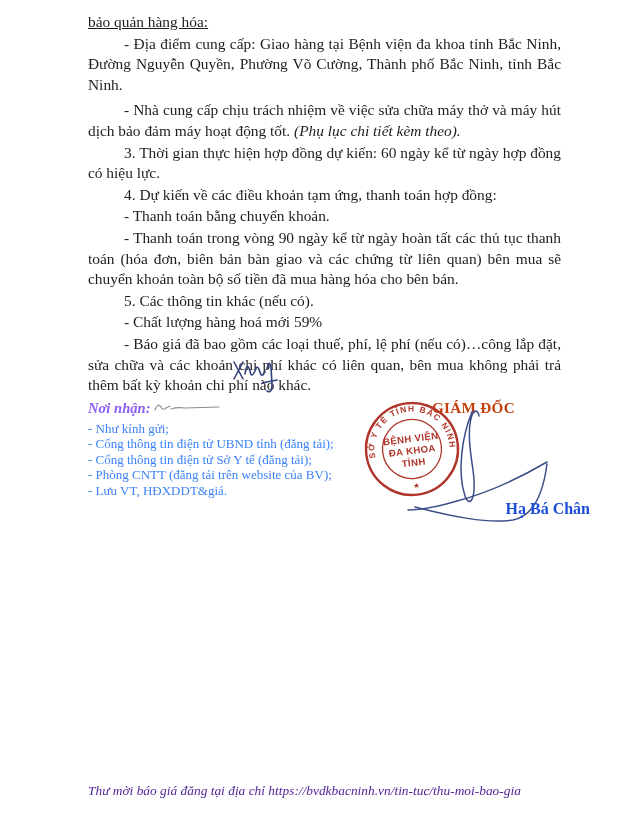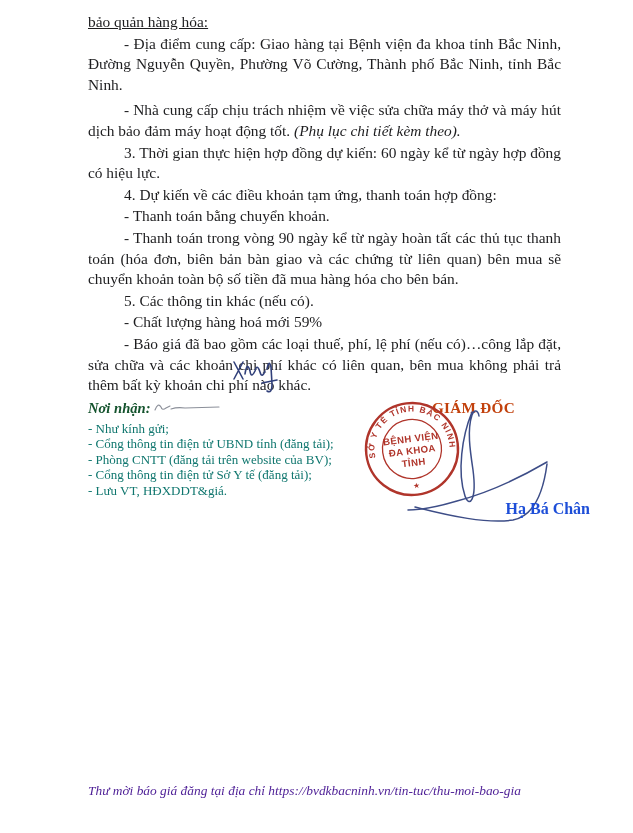--- a/index.html
+++ b/index.html
@@ -17,23 +17,23 @@
     font-size:15.4px;line-height:20.6px;text-align:justify;
   }
   .content p{margin:0 0 1px 0;text-indent:36px;}
   .content p.noindent{text-indent:0;text-decoration:underline;}
   .content p.sp{margin-top:5px;}
   .content i{font-style:italic;}
   
   .paraph{position:absolute;left:228px;top:352px;}
   
   .recipients{position:absolute;left:88px;top:399px;width:280px;}
-  .recipients-heading{font-size:14.6px;font-weight:bold;font-style:italic;color:#14532d;}
+  .recipients-heading{font-size:14.6px;font-weight:bold;font-style:italic;color:#8b5cf6;}
   .recipients-scribble{vertical-align:-2px;margin-left:2px;}
-  .recipients-list{margin-top:4px;font-size:13px;line-height:15.4px;color:#0f766e;}
+  .recipients-list{margin-top:4px;font-size:13px;line-height:15.4px;color:#3b82f6;}
   
   .sign-title{
     position:absolute;left:432px;top:399px;width:150px;
     font-size:15.2px;font-weight:bold;color:#c2410c;letter-spacing:.3px;z-index:1;
   }
   .stamp{position:absolute;left:362px;top:399px;z-index:2;transform:rotate(-7deg);}
   .ring-text{font-family:"Liberation Sans",sans-serif;font-weight:bold;font-size:8.4px;letter-spacing:1.3px;fill:#b0352b;}
   .center-text{font-family:"Liberation Sans",sans-serif;font-weight:bold;fill:#b0352b;letter-spacing:.4px;}
   .star-text{font-size:7.5px;fill:#b0352b;}
   .director-sig{position:absolute;left:395px;top:398px;z-index:3;}
@@ -79,22 +79,22 @@
       <span class="recipients-heading">Nơi nhận:</span><svg class="recipients-scribble" width="70" height="14" viewBox="0 0 70 14">
         <g fill="none" stroke="#8b8f99" stroke-width="1.1" stroke-linecap="round">
           <path d="M2,9 Q5,1 8,6 Q9,10 13,7 L17,5"></path>
           <path d="M18,8 q6,-2 14,-1 l34,-1"></path>
         </g>
       </svg>
     </div>
     <div class="recipients-list">
       <div>- Như kính gửi;</div>
       <div>- Cổng thông tin điện tử UBND tỉnh (đăng tải);</div>
+      <div>- Cổng thông tin điện tử Sở Y tế (đăng tải);</div>
       <div>- Phòng CNTT (đăng tải trên website của BV);</div>
-      <div>- Cổng thông tin điện tử Sở Y tế (đăng tải);</div>
       <div>- Lưu VT, HĐXDDT&amp;giá.</div>
     </div>
   </div>
 
   <div class="sign-title">GIÁM ĐỐC</div>
 
   <svg class="stamp" width="100" height="100" viewBox="0 0 100 100">
     <circle cx="50" cy="50" r="46" fill="none" stroke="#b0352b" stroke-width="2.4"></circle>
     <circle cx="50" cy="50" r="29.5" fill="none" stroke="#b0352b" stroke-width="1.3"></circle>
     <defs>

